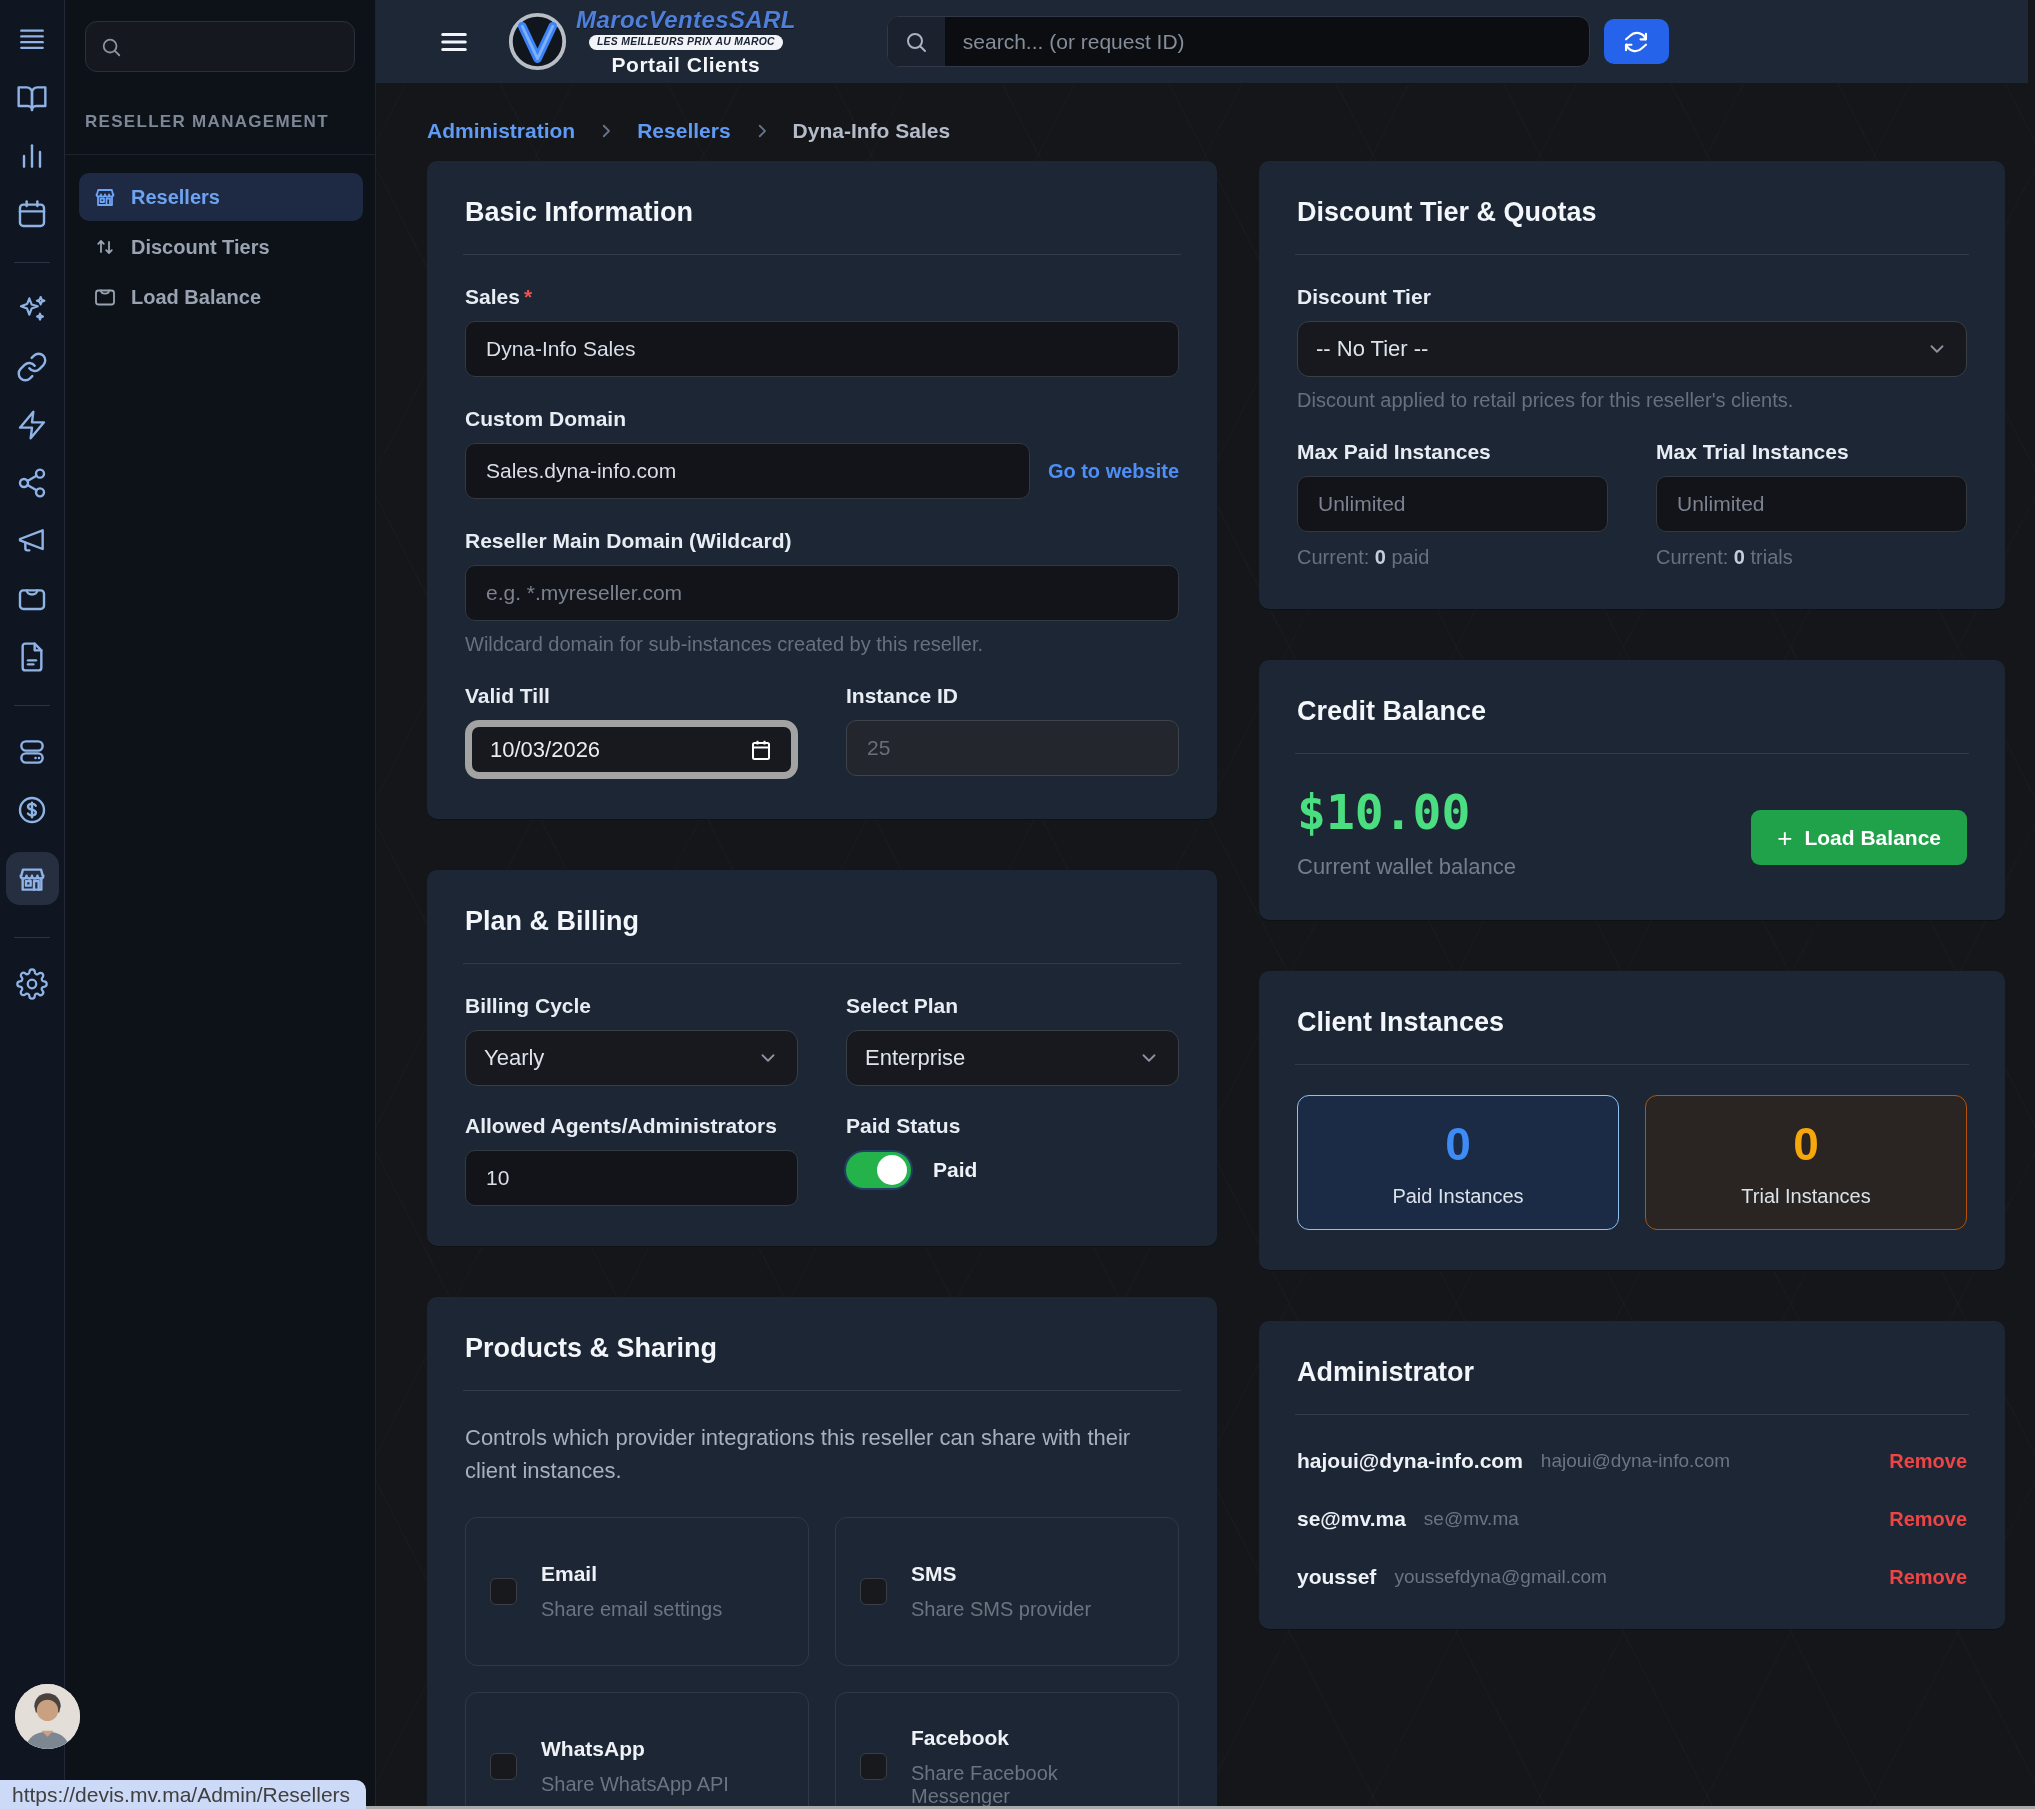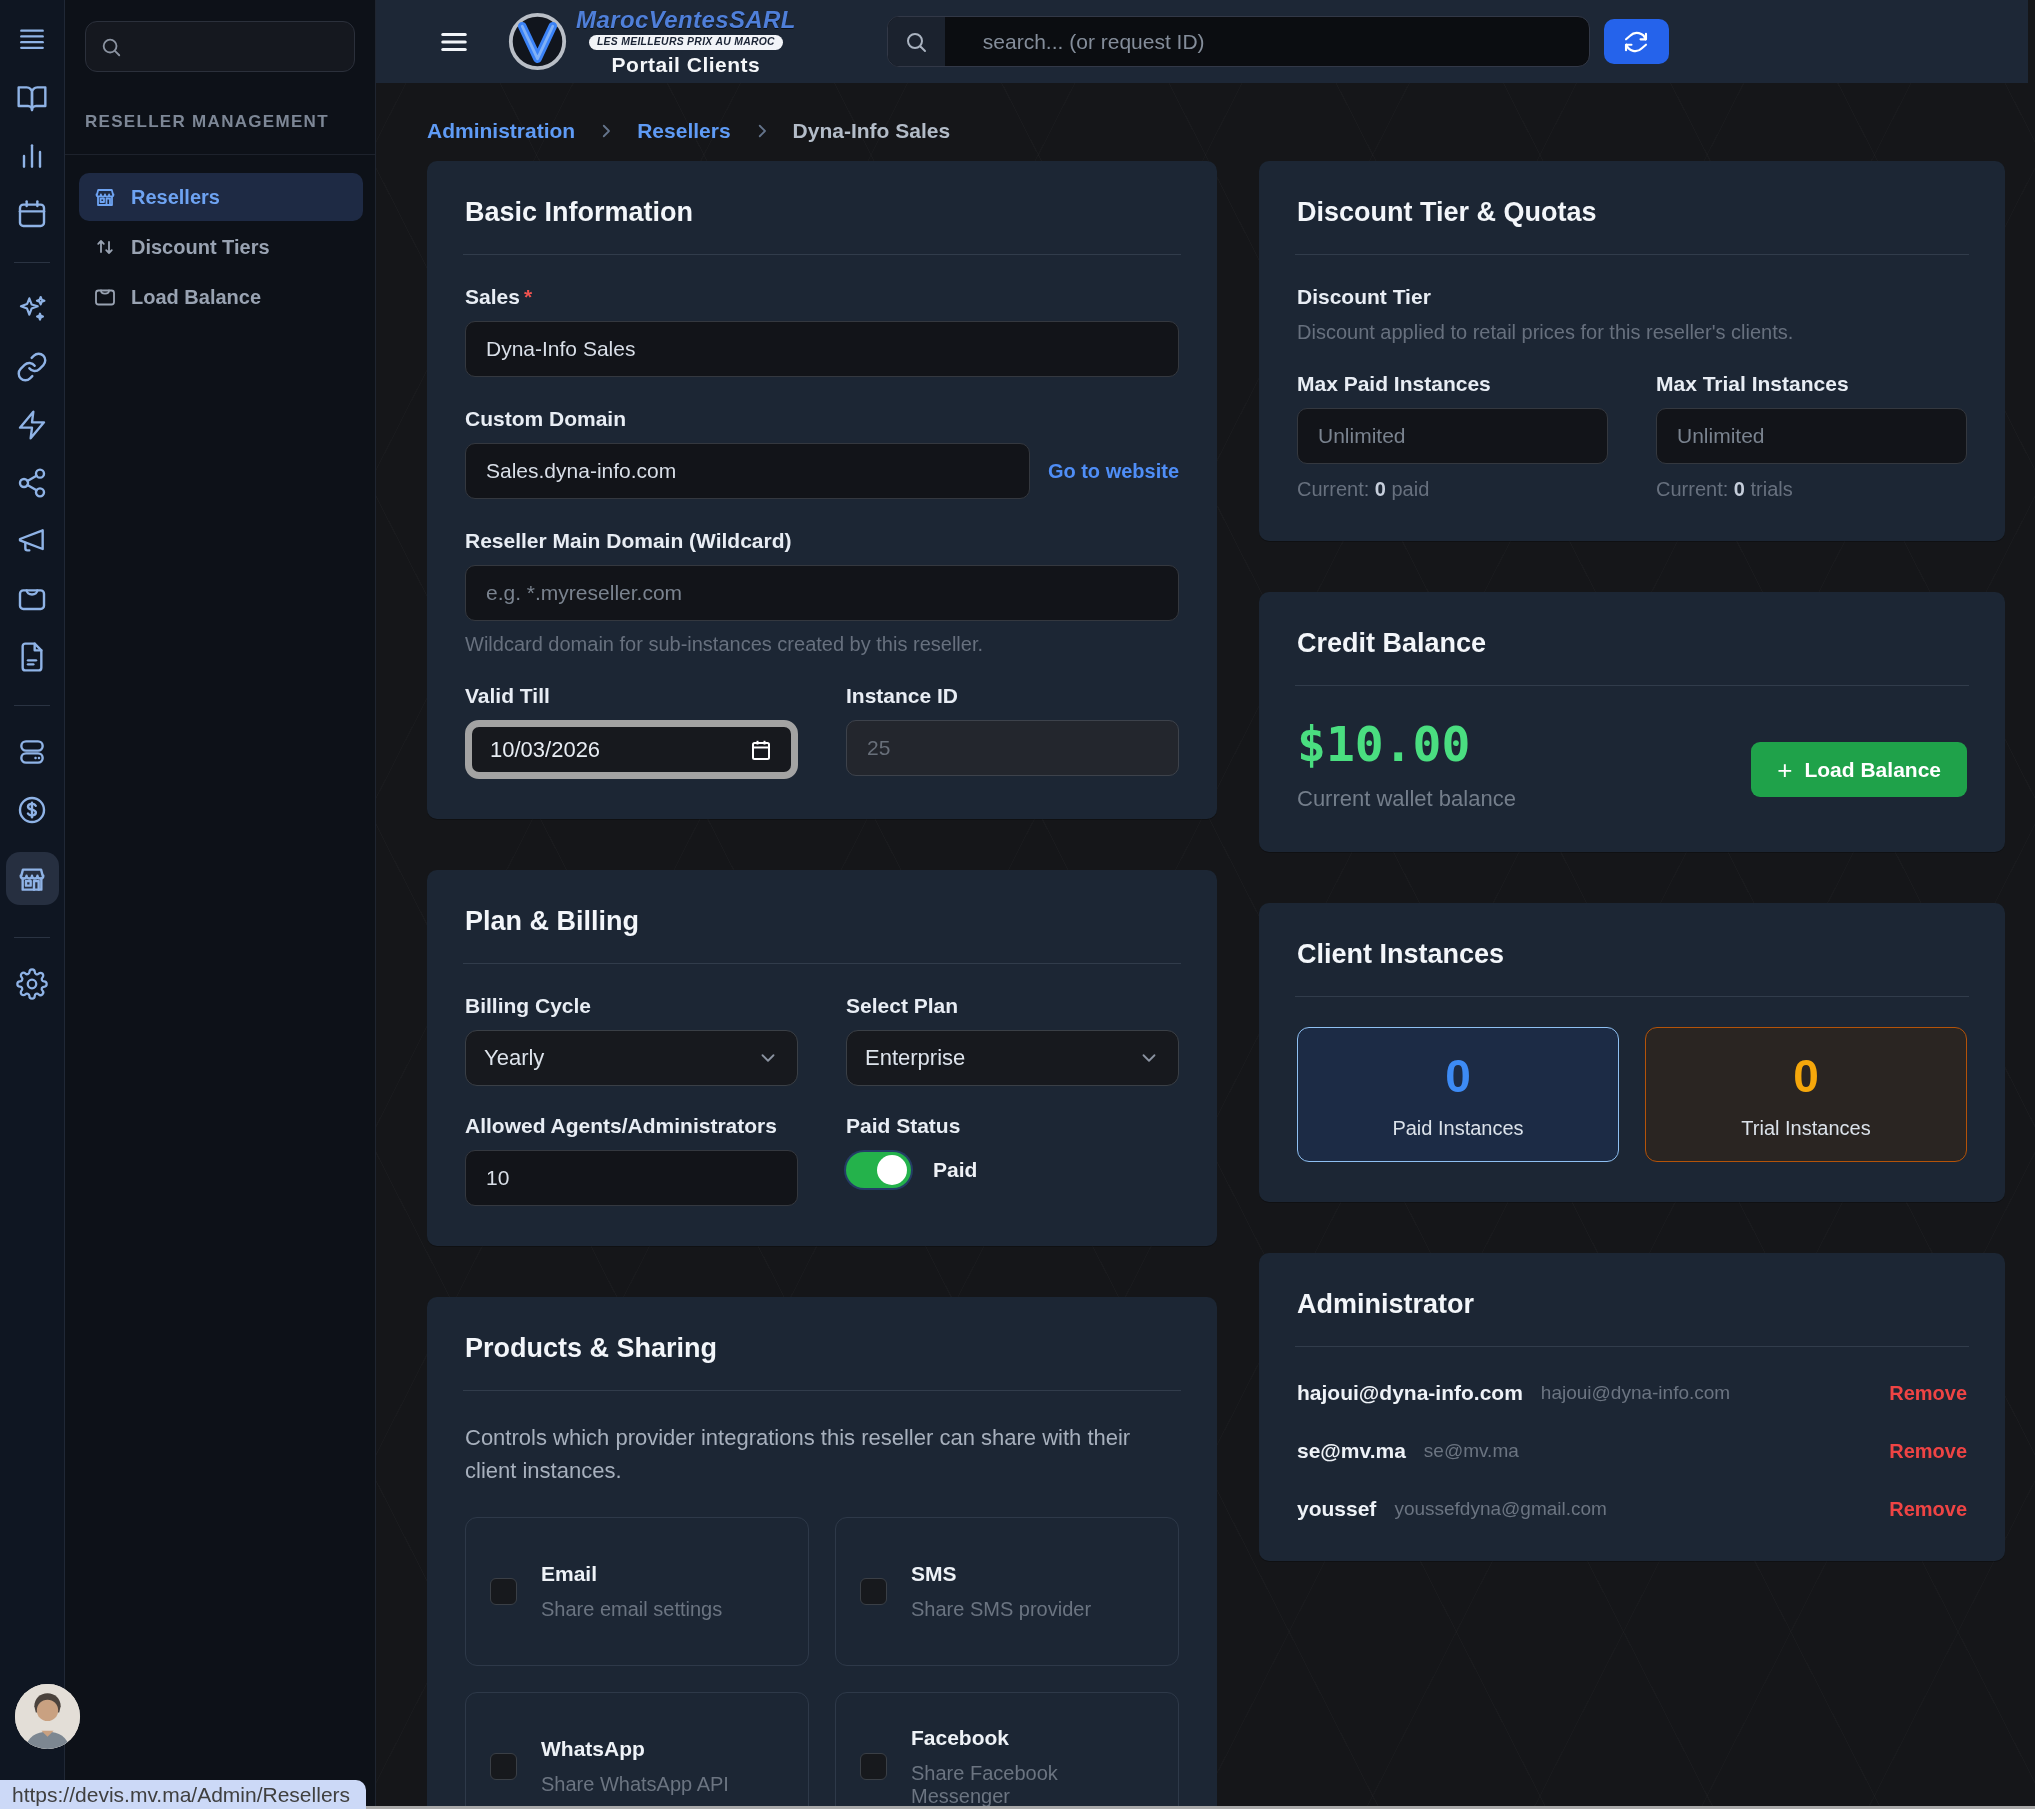--- a/index.html
+++ b/index.html
@@ -76,21 +76,21 @@
   .logo-sub { margin-top:4px; font-size:21px; font-weight:700; color:#f4f6f9; letter-spacing:0.5px; }
   .hdr-search {
     margin-left:91px; width:703px; height:51px; background:#0b0d11; border:1px solid #323847;
     border-radius:12px; display:flex; align-items:center; overflow:hidden;
   }
   .hdr-search .zone { width:57px; height:100%; background:#1b222e; display:flex; align-items:center;
     justify-content:center; color:#aab3c0; }
   .hdr-search .zone svg { width:24px; height:24px; }
   .hdr-search input {
     flex:1; background:transparent; border:0; outline:none; color:#cfd6df;
-    font:21px "Liberation Sans", sans-serif; padding:0 18px; min-width:0;margin-left:20px;
+    font:21px "Liberation Sans", sans-serif; padding:0 18px; min-width:0;
   }
   .hdr-search input::placeholder { color:#848d9a; }
   .refresh-btn {
     margin-left:14px; width:65px; height:45px; border-radius:10px; background:#2563eb;
     border:0; display:flex; align-items:center; justify-content:center; color:#fff; cursor:pointer;
   }
   .refresh-btn svg { width:26px; height:26px; }
 
   
   .main {
@@ -570,20 +570,28 @@
     </section>
   </div>
 
   <div class="col-right">
 
     <section class="card">
       <div class="card-title">Discount Tier &amp; Quotas</div>
       <div class="card-sep"></div>
 
       <div class="field-label">Discount Tier</div>
+      <div class="select">
+        <span>-- No Tier --</span>
+        <span>
+            <svg viewBox="0 0 24 24" fill="none" stroke="currentColor" stroke-width="2" stroke-linecap="round" stroke-linejoin="round">
+              <polyline points="6 9 12 15 18 9"></polyline>
+            </svg>
+          </span>
+      </div>
       <div class="hint">Discount applied to retail prices for this reseller's clients.</div>
 
       <div class="half-grid mt28">
         <div>
           <div class="field-label">Max Paid Instances</div>
           <input class="t-input" type="text" placeholder="Unlimited" style="">
           <div class="cur-line"><span>Current:</span> <b>0</b> <span>paid</span></div>
         </div>
         <div>
           <div class="field-label">Max Trial Instances</div>

